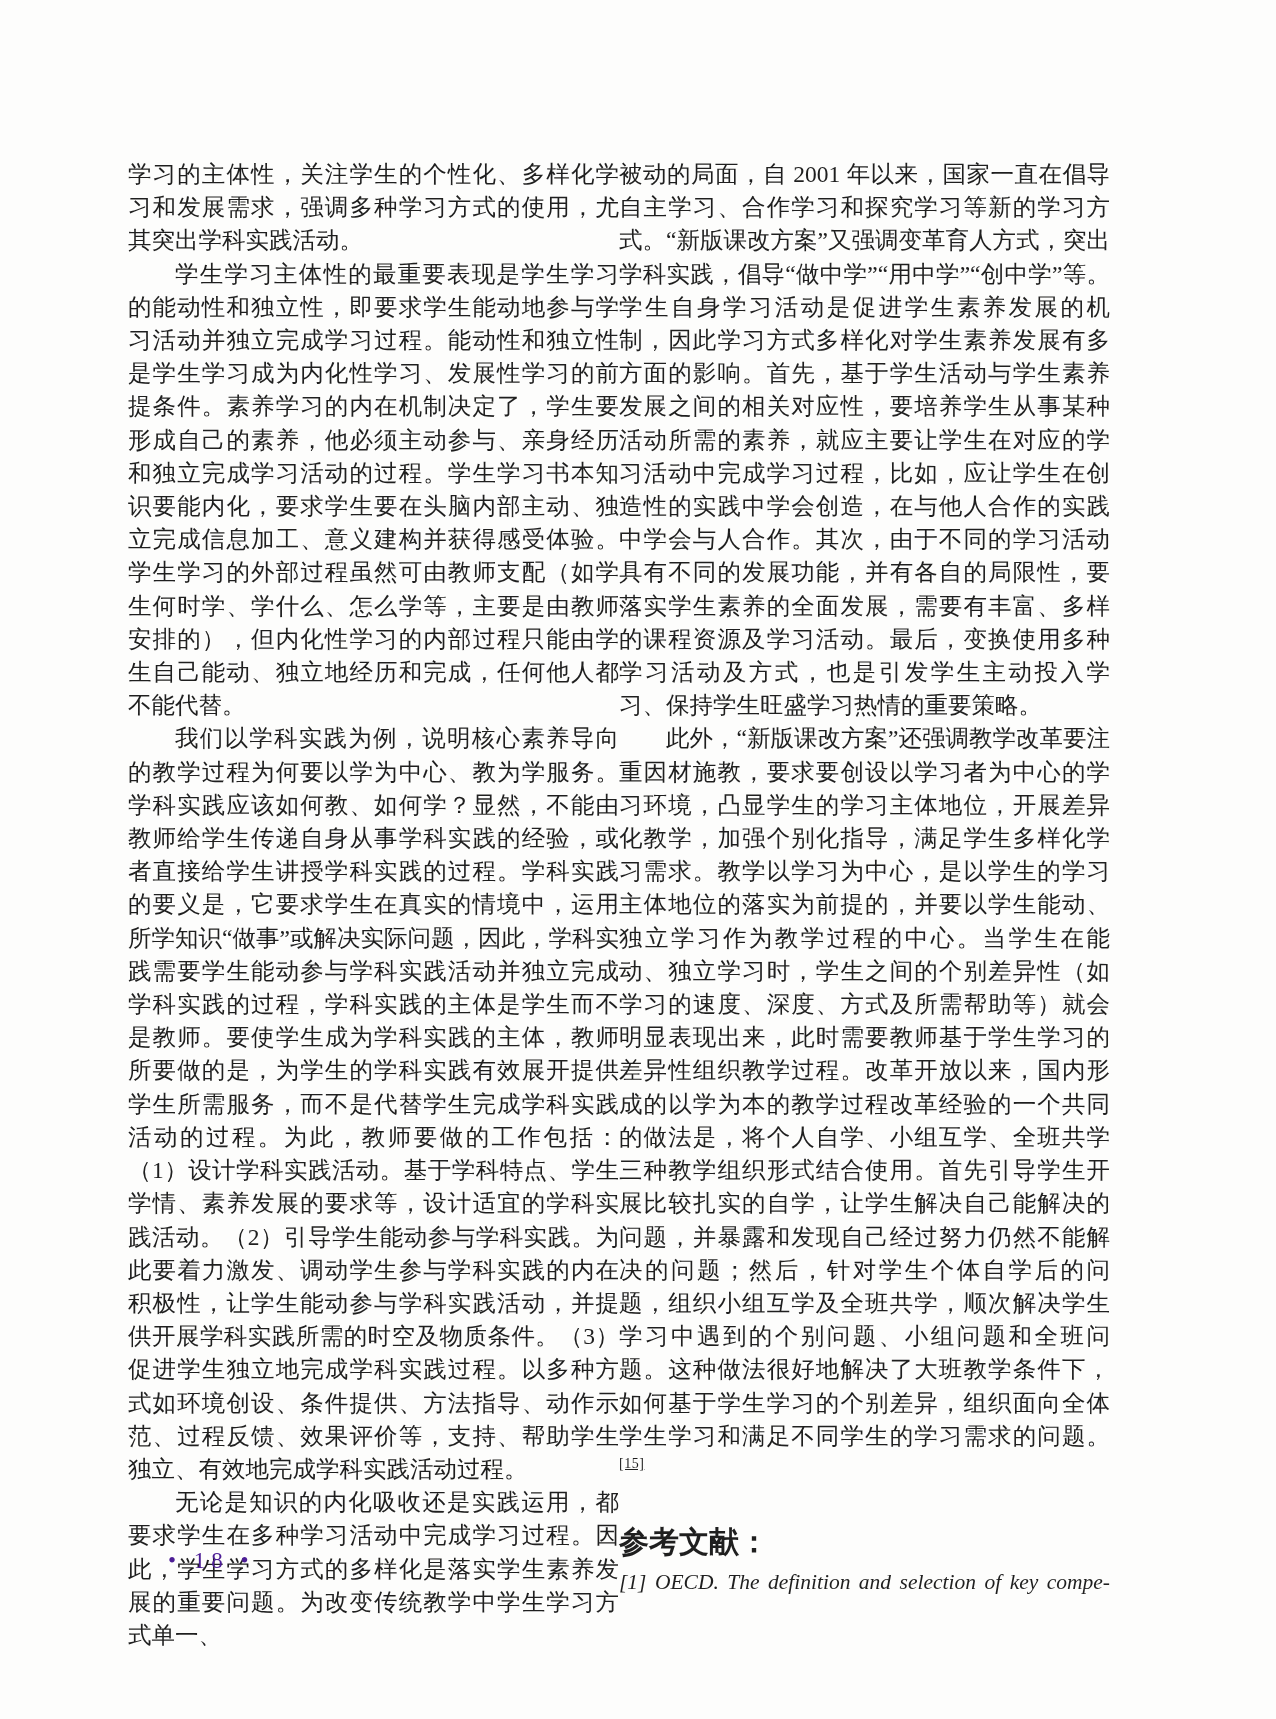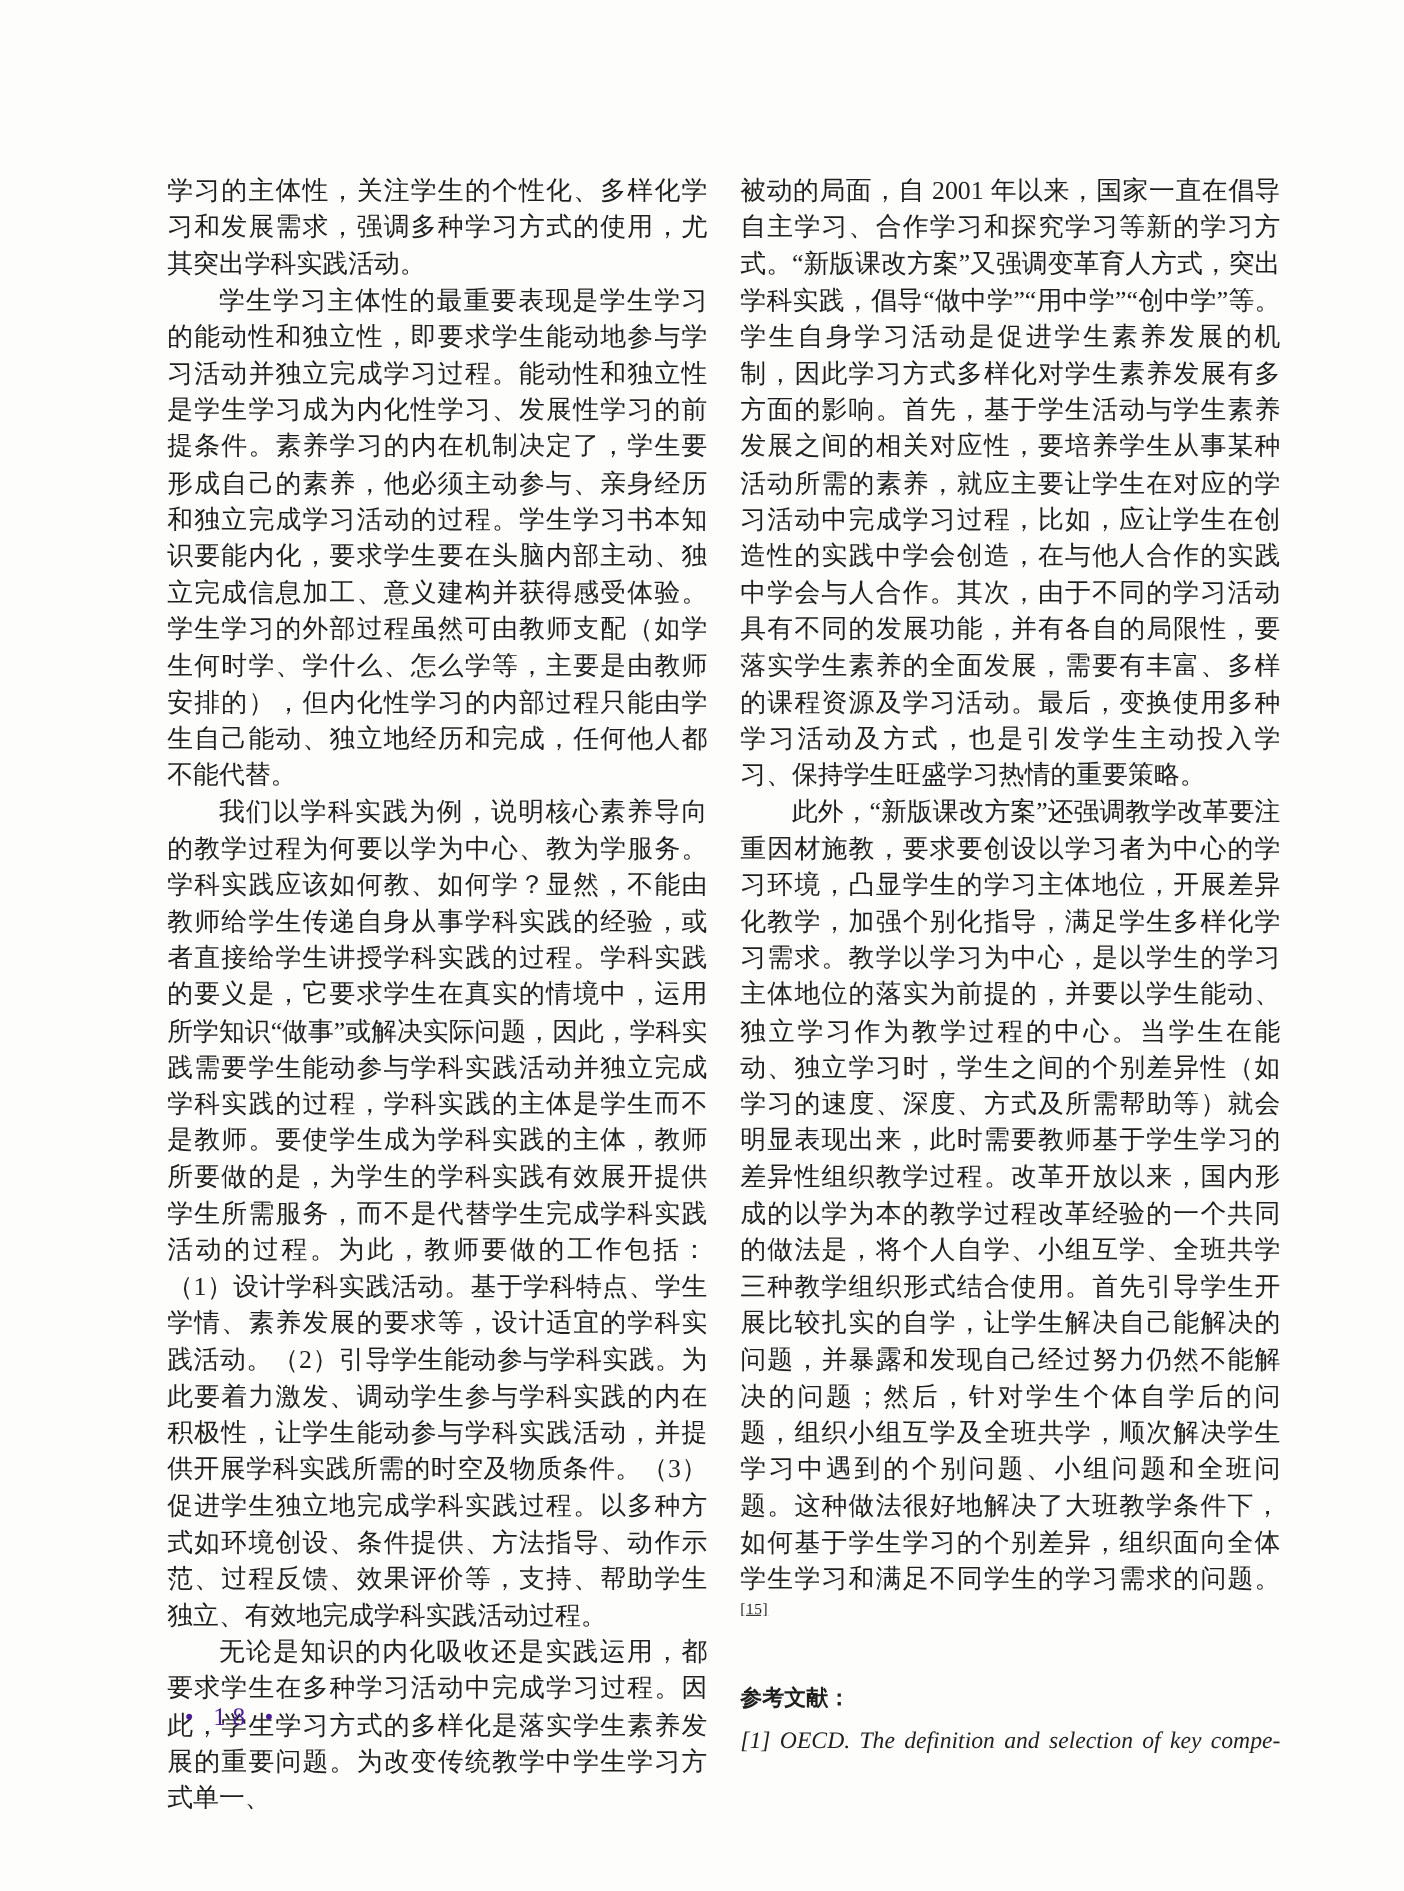--- a/index.html
+++ b/index.html
@@ -14,25 +14,24 @@
     font-family: "Liberation Serif", "DejaVu Serif", serif;
     color: #1f1f1f;
     overflow: hidden;
   }
   .page {
     position: absolute;
     inset: 0;
   }
   .columns {
     position: absolute;
-    left: 152px;
+    left: 128px;
     top: 158px;
     width: 1012px;
     display: flex;
-    gap: 30px;
   }
   .col {
     width: 491px;
     font-size: 23.5px;
     line-height: 33.2px;
     text-align: justify;
   }
   .col p {
     margin: 0;
   }
@@ -43,23 +42,23 @@
     font-size: 14px;
     line-height: 0;
     vertical-align: super;
     letter-spacing: 0.5px;
     text-decoration: underline;
   }
   .references {
     margin-top: 44px;
   }
   .ref-heading {
-    font-family: Liberation Sans, sans-serif;
+    font-family: Liberation Mono, monospace;
     font-weight: bold;
-    font-size: 20px;
+    font-size: 30px;
     line-height: 28px;
     text-indent: 0;
   }
   .ref-item {
     margin-top: 10px !important;
     font-size: 21.5px;
     line-height: 29px;
     text-align: justify;
     text-align-last: justify;
     text-indent: 0;

